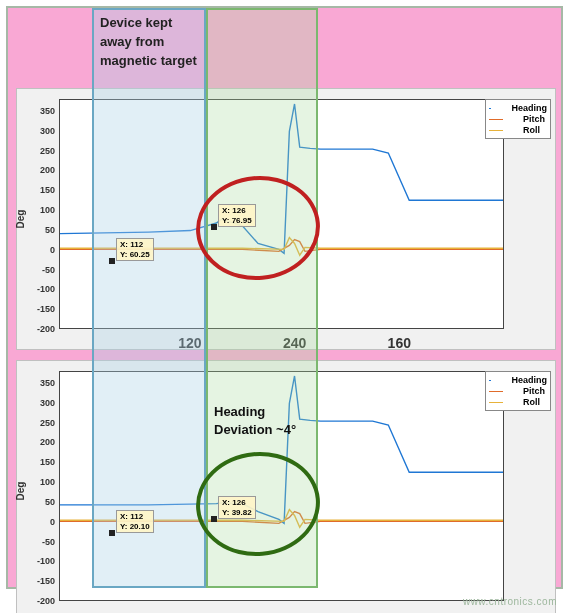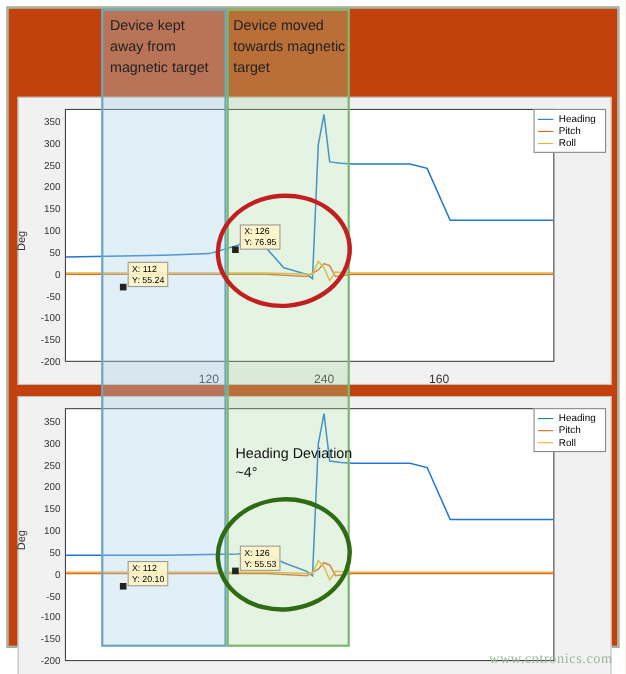--- a/index.html
+++ b/index.html
@@ -10,21 +10,22 @@
     width: 569px;
     height: 613px;
     position: relative;
     overflow: hidden;
   }
   .outer {
     position: absolute;
     left: 6px; top: 6px;
     width: 557px; height: 583px;
     border: 2px solid #a6b8a6;
-    background: #c2410c;
+    background: #f9a8d4;
+    font-weight: bold;
   }
   .zone-blue {
     position: absolute;
     left: 84px; top: 0;
     width: 114px; height: 580px;
     background: rgba(170,210,230,0.35);
     border: 2px solid #6aa7c3;
     z-index: 2;
     pointer-events: none;
   }
@@ -71,75 +72,74 @@
   .legend {
     position: absolute;
     right: 4px; top: 10px;
     width: 66px;
     background: #fff;
     border: 1px solid #888;
     font-size: 9px;
     padding: 2px 3px;
     z-index: 3;
   }
-  .legend-row { display: flex; align-items: center; gap: 5px; margin: 1px 0; }
+  .legend-row { display: flex; align-items: center; gap: 20px; margin: 1px 0; }
   .legend-sw { width: 14px; height: 0; border-top: 1.5px solid; }
   .ylabel {
     position: absolute;
     left: -6px; top: 50%;
     transform: translateY(-50%) rotate(-90deg);
     transform-origin: center;
     font-size: 10px;
     color: #333;
   }
   .ytick {
     position: absolute;
     left: 10px;
     width: 28px;
     text-align: right;
     font-size: 9px;
     color: #333;
   }
   .xtick {
     position: absolute;
     bottom: -2px;
-    font-size: 11px;
+    font-size: 14px;
     color: #333;
     transform: translateX(-50%);
     text-align: right;
   }
   .datatip {
     position: absolute;
     background: rgba(255,245,200,0.9);
     border: 1px solid #999;
     font-size: 8px;
     line-height: 1.2;
     padding: 1px 3px;
     z-index: 4;
   }
   .datatip .sq {
     position:absolute; width:6px;height:6px;background:#222;left:-8px;bottom:-4px;
   }
   svg.chartsvg { position:absolute; left:0; top:0; width:100%; height:100%; }
   .circ { position:absolute; border-radius:50%; z-index:5; pointer-events:none; }
   .watermark {
     position:absolute; right:12px; bottom:6px;
-    font-size:13px; color:#9db79d; z-index:10; letter-spacing:0.5px;font-family:Liberation Serif, serif;
+    font-size:10px; color:#9db79d; z-index:10; letter-spacing:0.5px;
   }
 </style>
 </head>
 <body>
 
 <div class="outer">
 
   <div class="zone-blue"></div>
   <div class="zone-green"></div>
 
   <div class="zone-text" style="left:92px; top:6px; width:100px;">Device kept away from magnetic target</div>
-  <div class="zone-text" style="left:204px; top:6px; width:104px;">Device moved towards magnetic target</div>
 
   <div class="chart-pane pane-top">
     <div class="ylabel">Deg</div>
     <div class="plot">
       <svg class="chartsvg" id="svg-top" viewBox="0 0 445 230" preserveAspectRatio="none">
           <path d="M0.0 134.8 L89.0 133.3 L130.9 131.7 L157.1 124.1 L162.3 120.2 L183.2 126.9 L198.9 144.7 L219.9 150.7 L225.1 154.7 L230.4 31.7 L235.6 4.0 L240.8 47.6 L251.3 48.8 L261.8 49.6 L314.1 49.6 L329.8 53.5 L350.8 101.1 L445.0 101.1" fill="none" stroke="#1f77d4" stroke-width="1.4"></path>
           <path d="M0.0 150.7 L183.2 150.7 L219.9 152.7 L230.4 146.7 L235.6 140.8 L240.8 142.8 L246.1 152.7 L261.8 150.7 L445.0 150.7" fill="none" stroke="#e06b2a" stroke-width="1.4"></path>
           <path d="M0.0 149.5 L183.2 149.5 L225.1 150.7 L230.4 138.8 L235.6 144.7 L240.8 156.6 L246.1 148.7 L261.8 149.5 L445.0 149.5" fill="none" stroke="#e7b23a" stroke-width="1.4"></path>
         </svg>
     </div>
@@ -212,33 +212,33 @@
     </div>
 
   <div class="ann" style="left:206px; top:395px; width:110px;">Heading Deviation ~4°</div>
 
   <div class="circ" style="left:188px; top:168px; width:124px; height:104px; border:4px solid #c02020; transform:rotate(-5deg);"></div>
   <div class="circ" style="left:188px; top:444px; width:124px; height:104px; border:4px solid #2f6b12; transform:rotate(-5deg);"></div>
 
   <div class="datatip" id="tip-tl" style="left:108px; top:230px;">
     <div class="sq"></div>
     X: <span>112</span><br>
-    Y: <span>55.24</span>
+    Y: <span>60.25</span>
   </div>
   <div class="datatip" id="tip-tr" style="left:210px; top:196px;">
     <div class="sq"></div>
     X: <span>126</span><br>
     Y: <span>76.95</span>
   </div>
   <div class="datatip" id="tip-bl" style="left:108px; top:502px;">
     <div class="sq"></div>
     X: <span>112</span><br>
     Y: <span>20.10</span>
   </div>
   <div class="datatip" id="tip-br" style="left:210px; top:488px;">
     <div class="sq"></div>
     X: <span>126</span><br>
-    Y: <span>55.53</span>
+    Y: <span>39.82</span>
   </div>
 
 </div>
 
 <div class="watermark">www.cntronics.com</div>
 
 </body></html>

